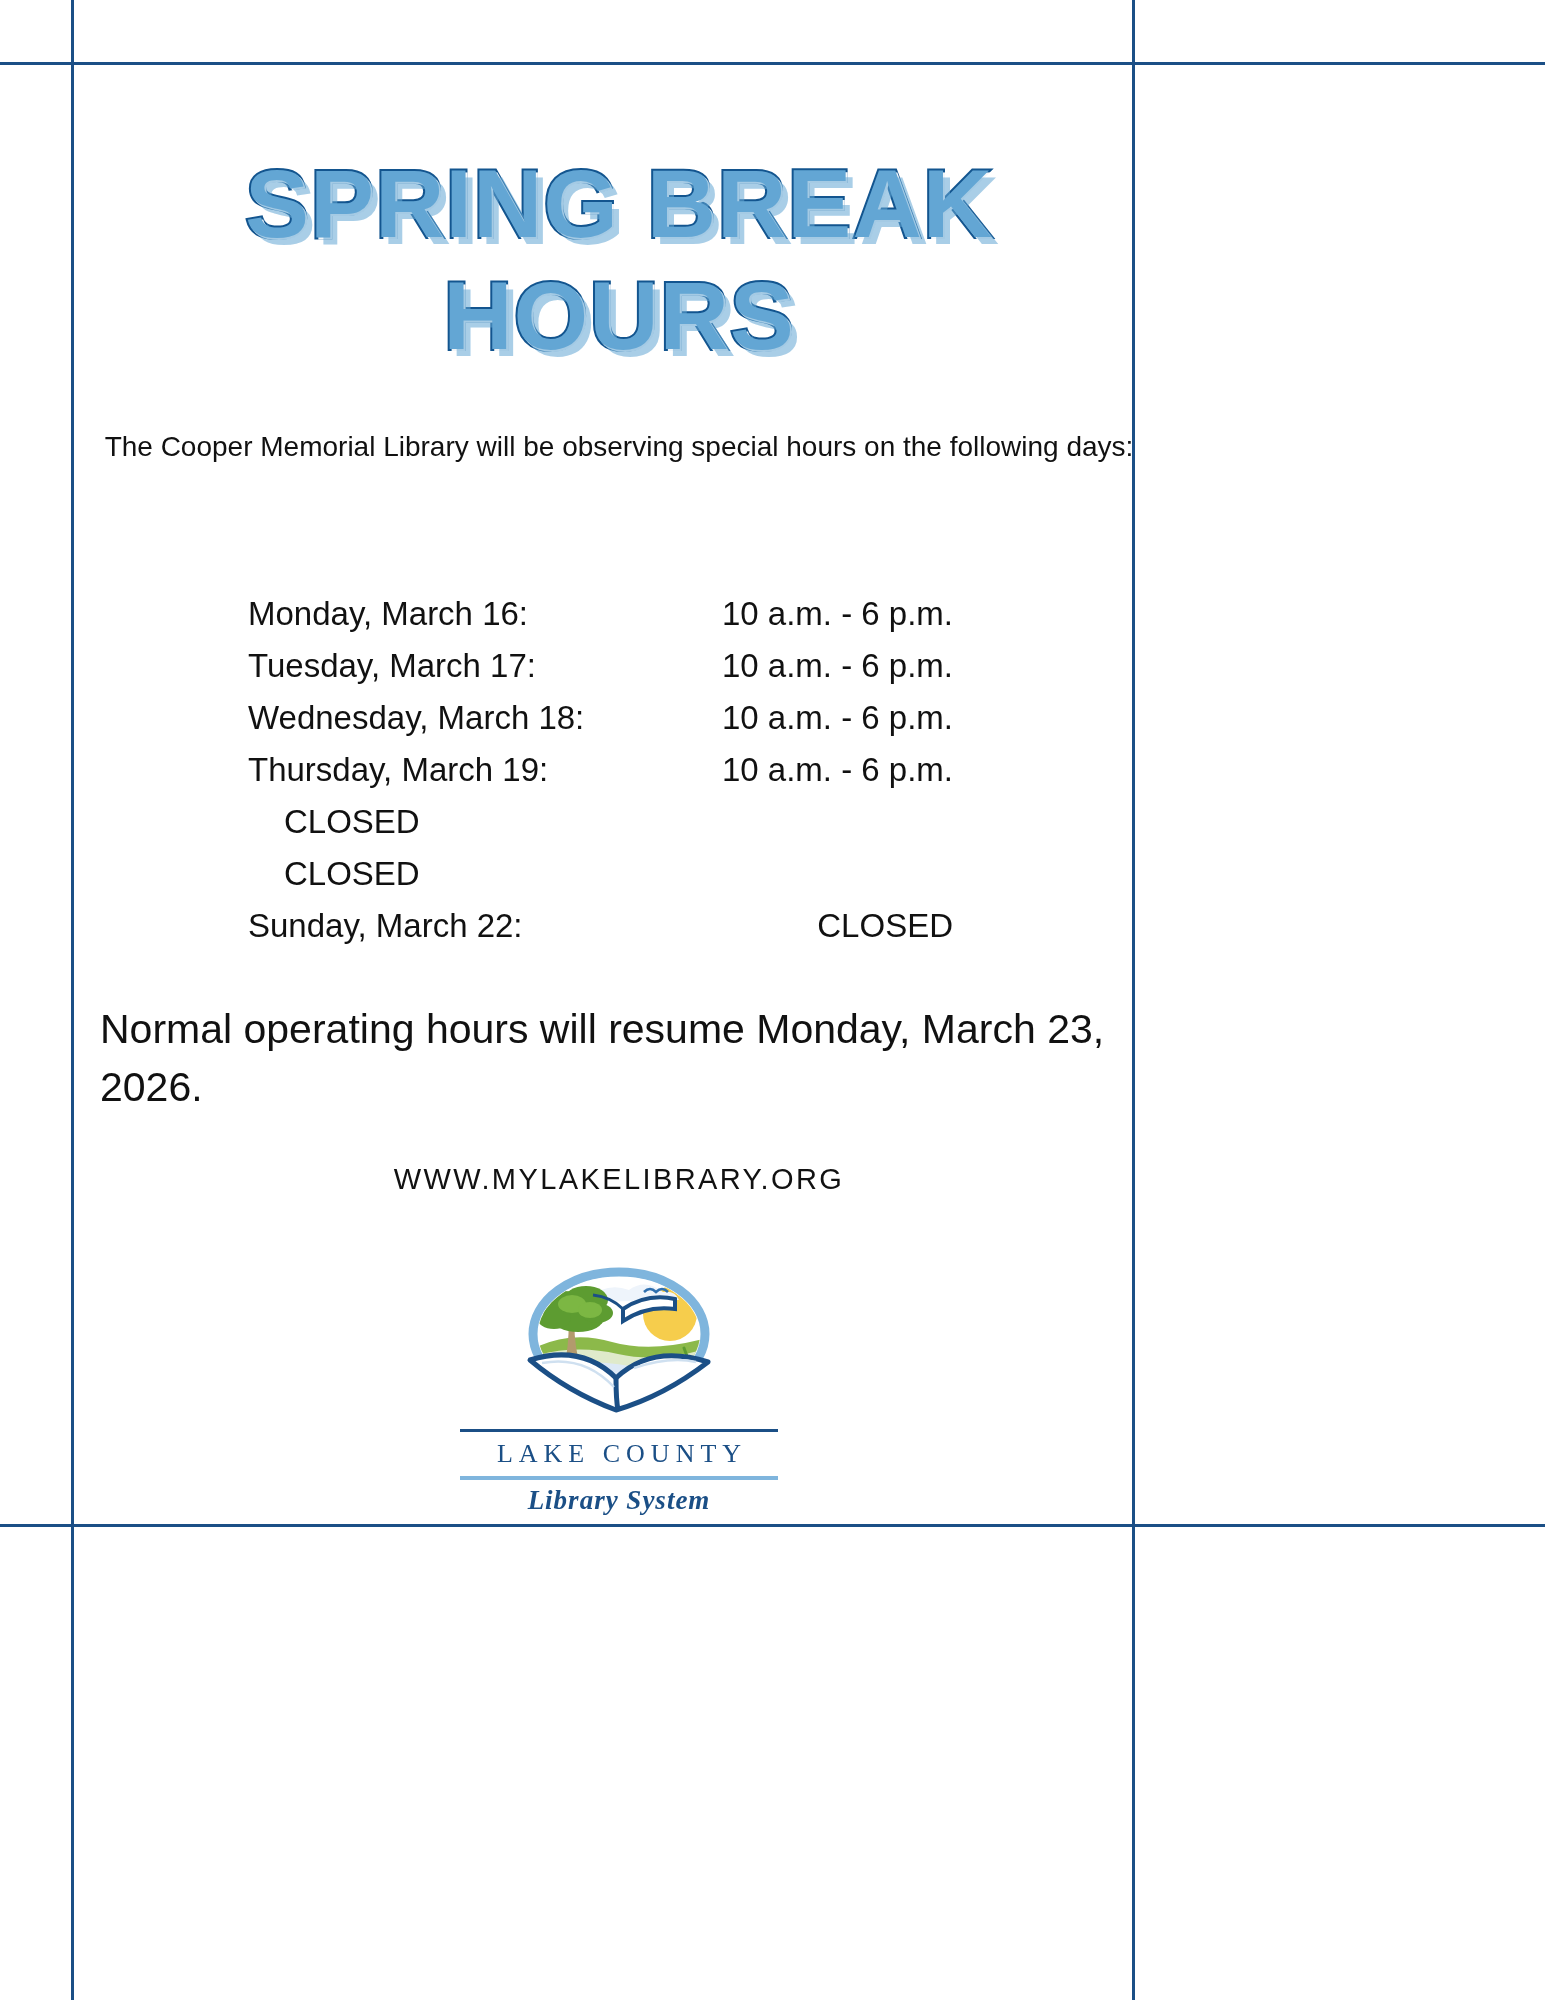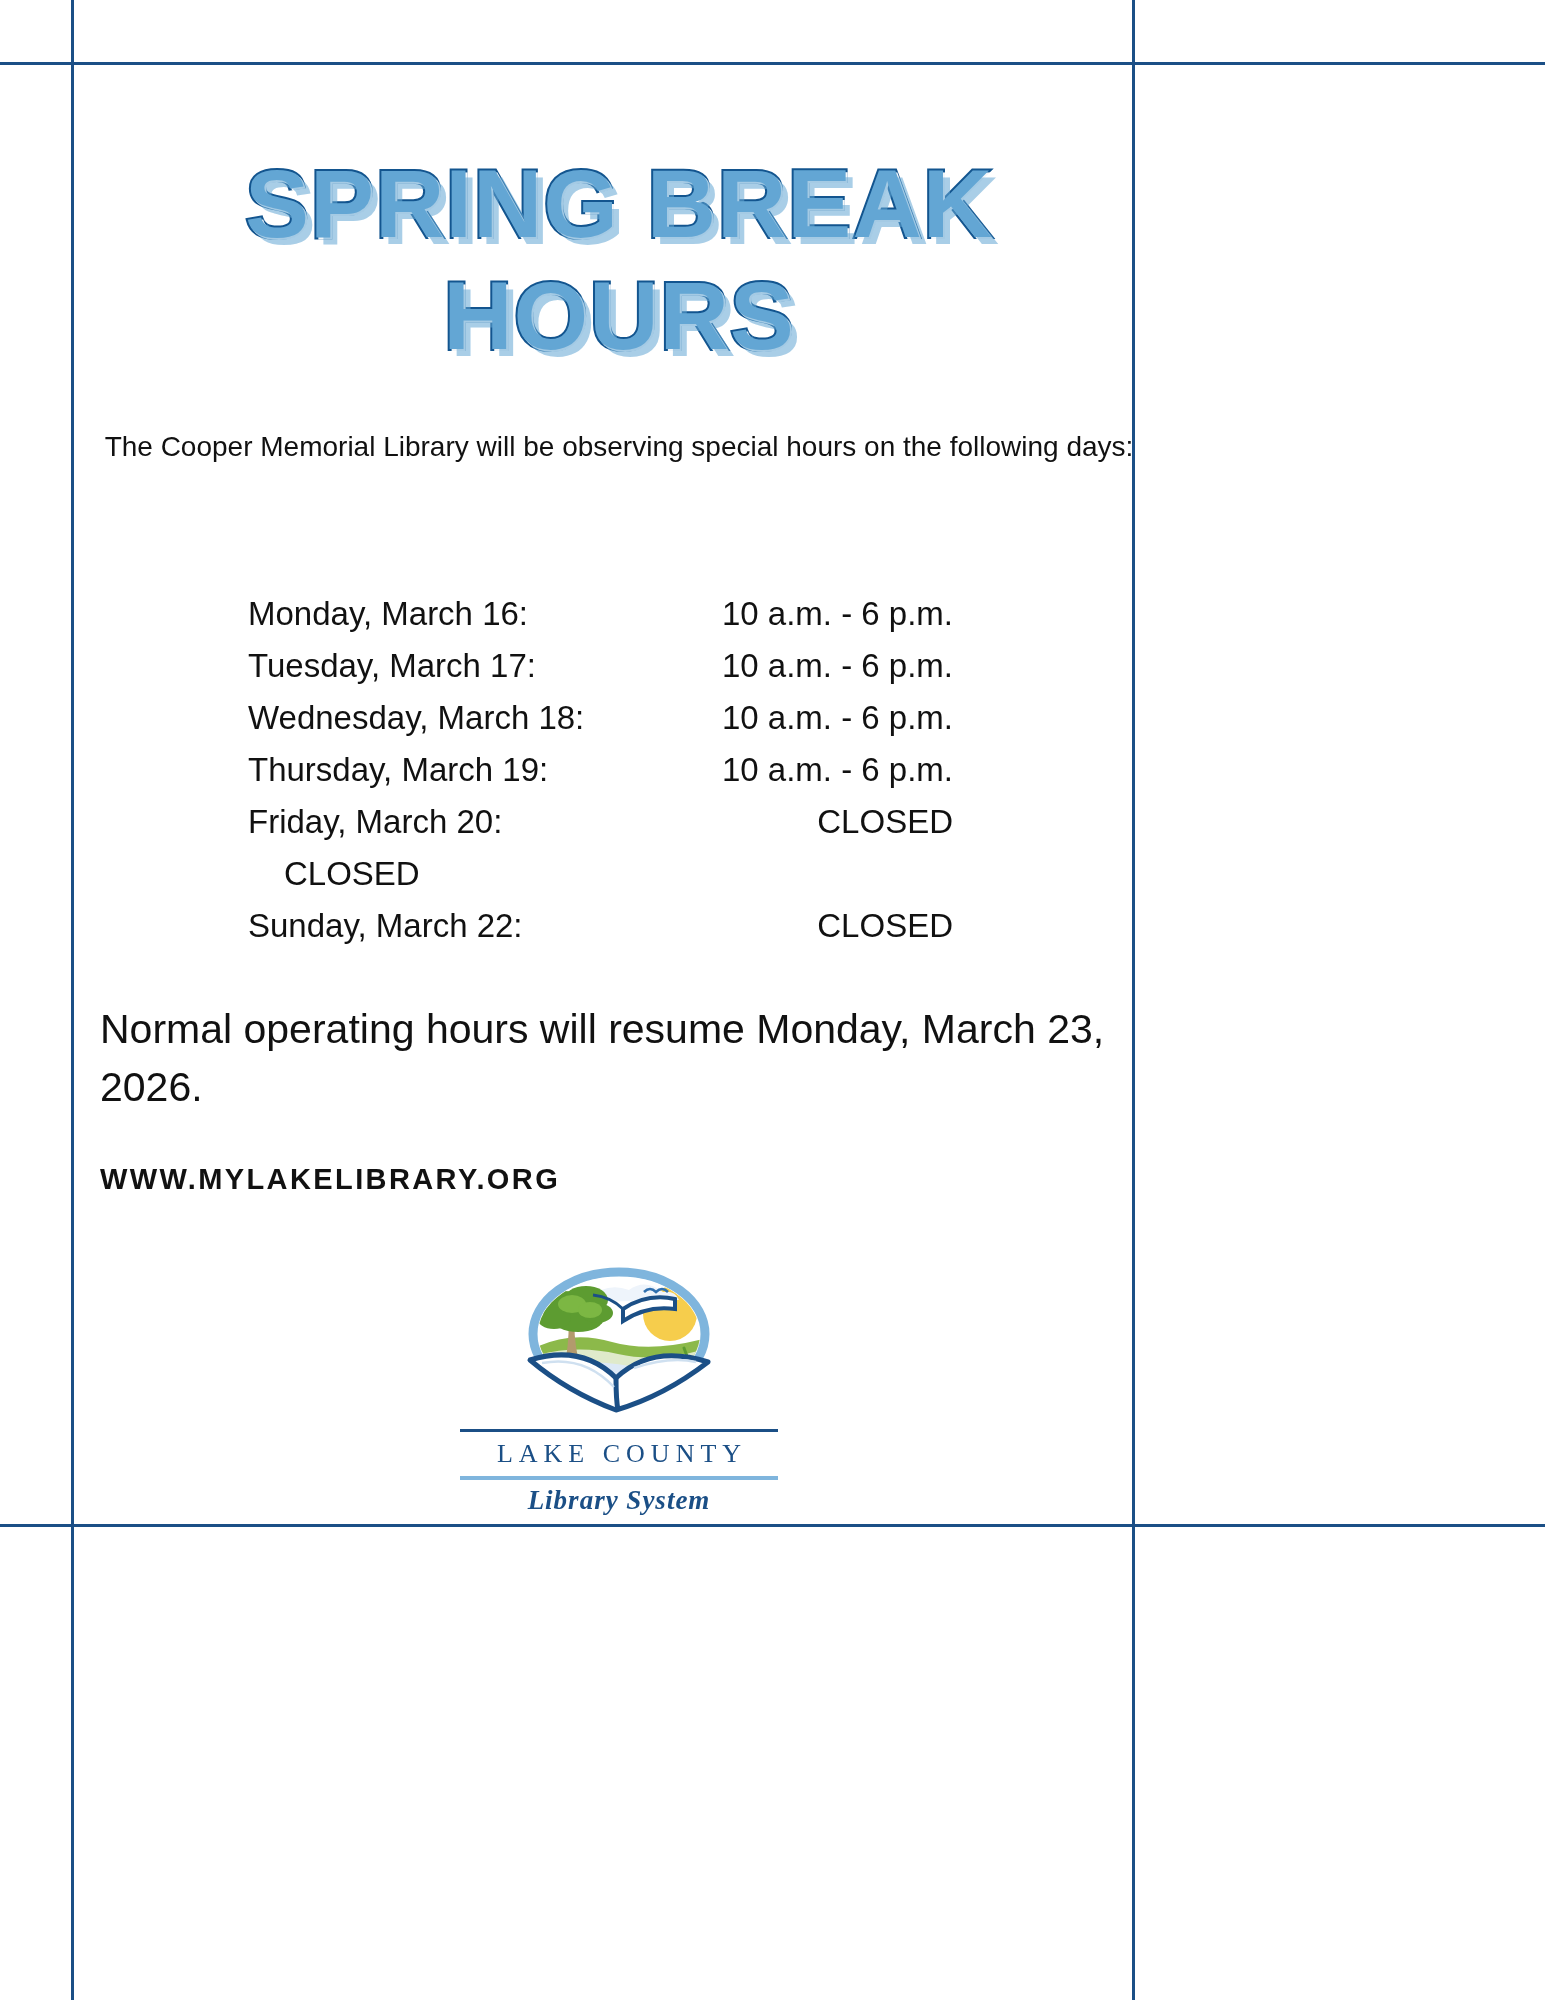--- a/index.html
+++ b/index.html
@@ -124,24 +124,24 @@
     font-size: 41px;
     line-height: 58px;
     color: #111111;
   }
 
   .url {
     position: absolute;
     left: 100px;
     top: 1163px;
     width: 1038px;
+    text-align: center;
     font-size: 29px;
     letter-spacing: 2.4px;
     color: #111111;
-    font-weight: bold;
   }
 
   
   .logo {
     position: absolute;
     left: 443px;
     top: 1262px;
     width: 352px;
     text-align: center;
   }
@@ -210,21 +210,20 @@
     </div>
     <div class="sched-row">
       <span class="sched-day">Wednesday, March 18:</span>
       <span class="sched-hours">10 a.m. - 6 p.m.</span>
     </div>
     <div class="sched-row">
       <span class="sched-day">Thursday, March 19:</span>
       <span class="sched-hours">10 a.m. - 6 p.m.</span>
     </div>
     <div class="sched-row">
-      <span class="sched-day">Friday, March 20:</span>
       <span class="sched-hours">CLOSED</span>
     </div>
     <div class="sched-row">
       <span class="sched-hours">CLOSED</span>
     </div>
     <div class="sched-row">
       <span class="sched-day">Sunday, March 22:</span>
       <span class="sched-hours">CLOSED</span>
     </div>
   </div>

